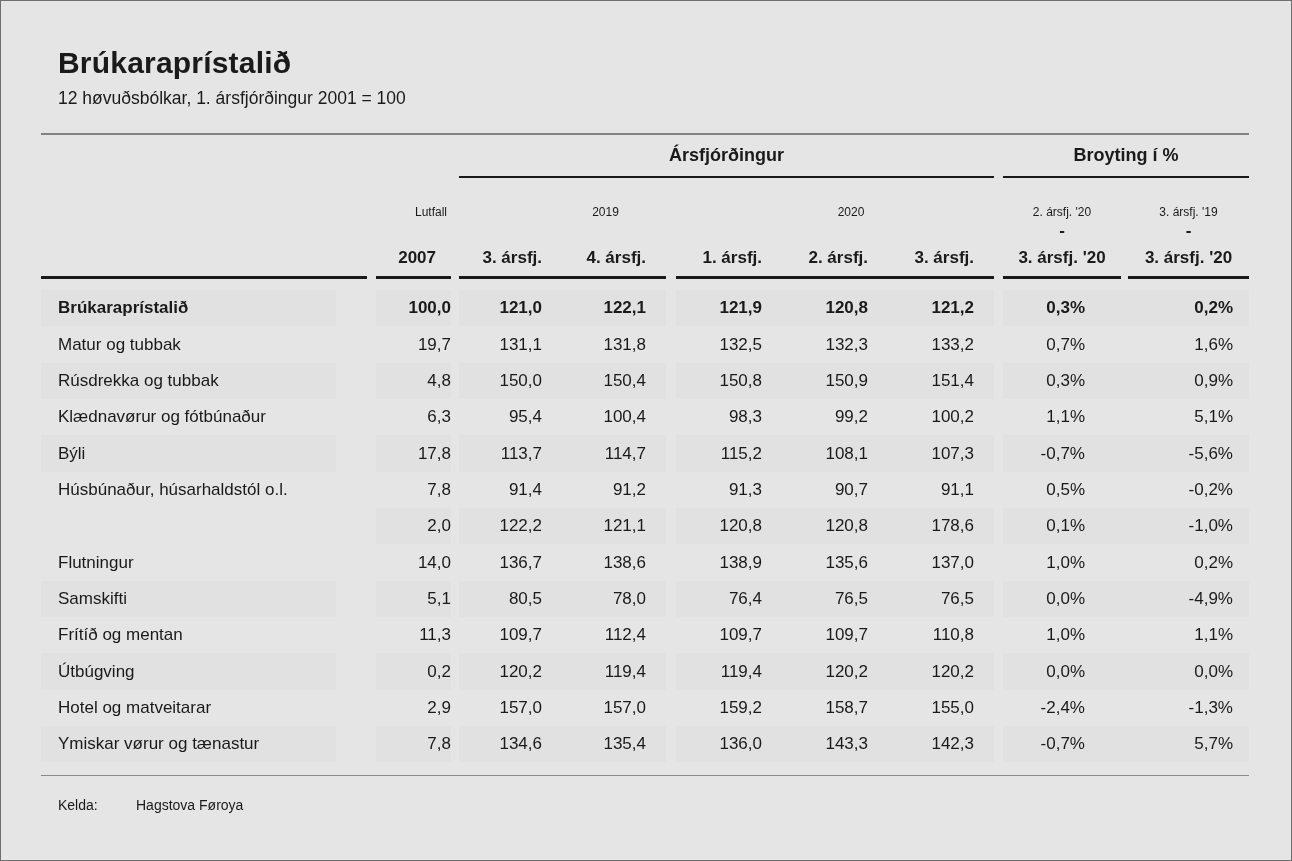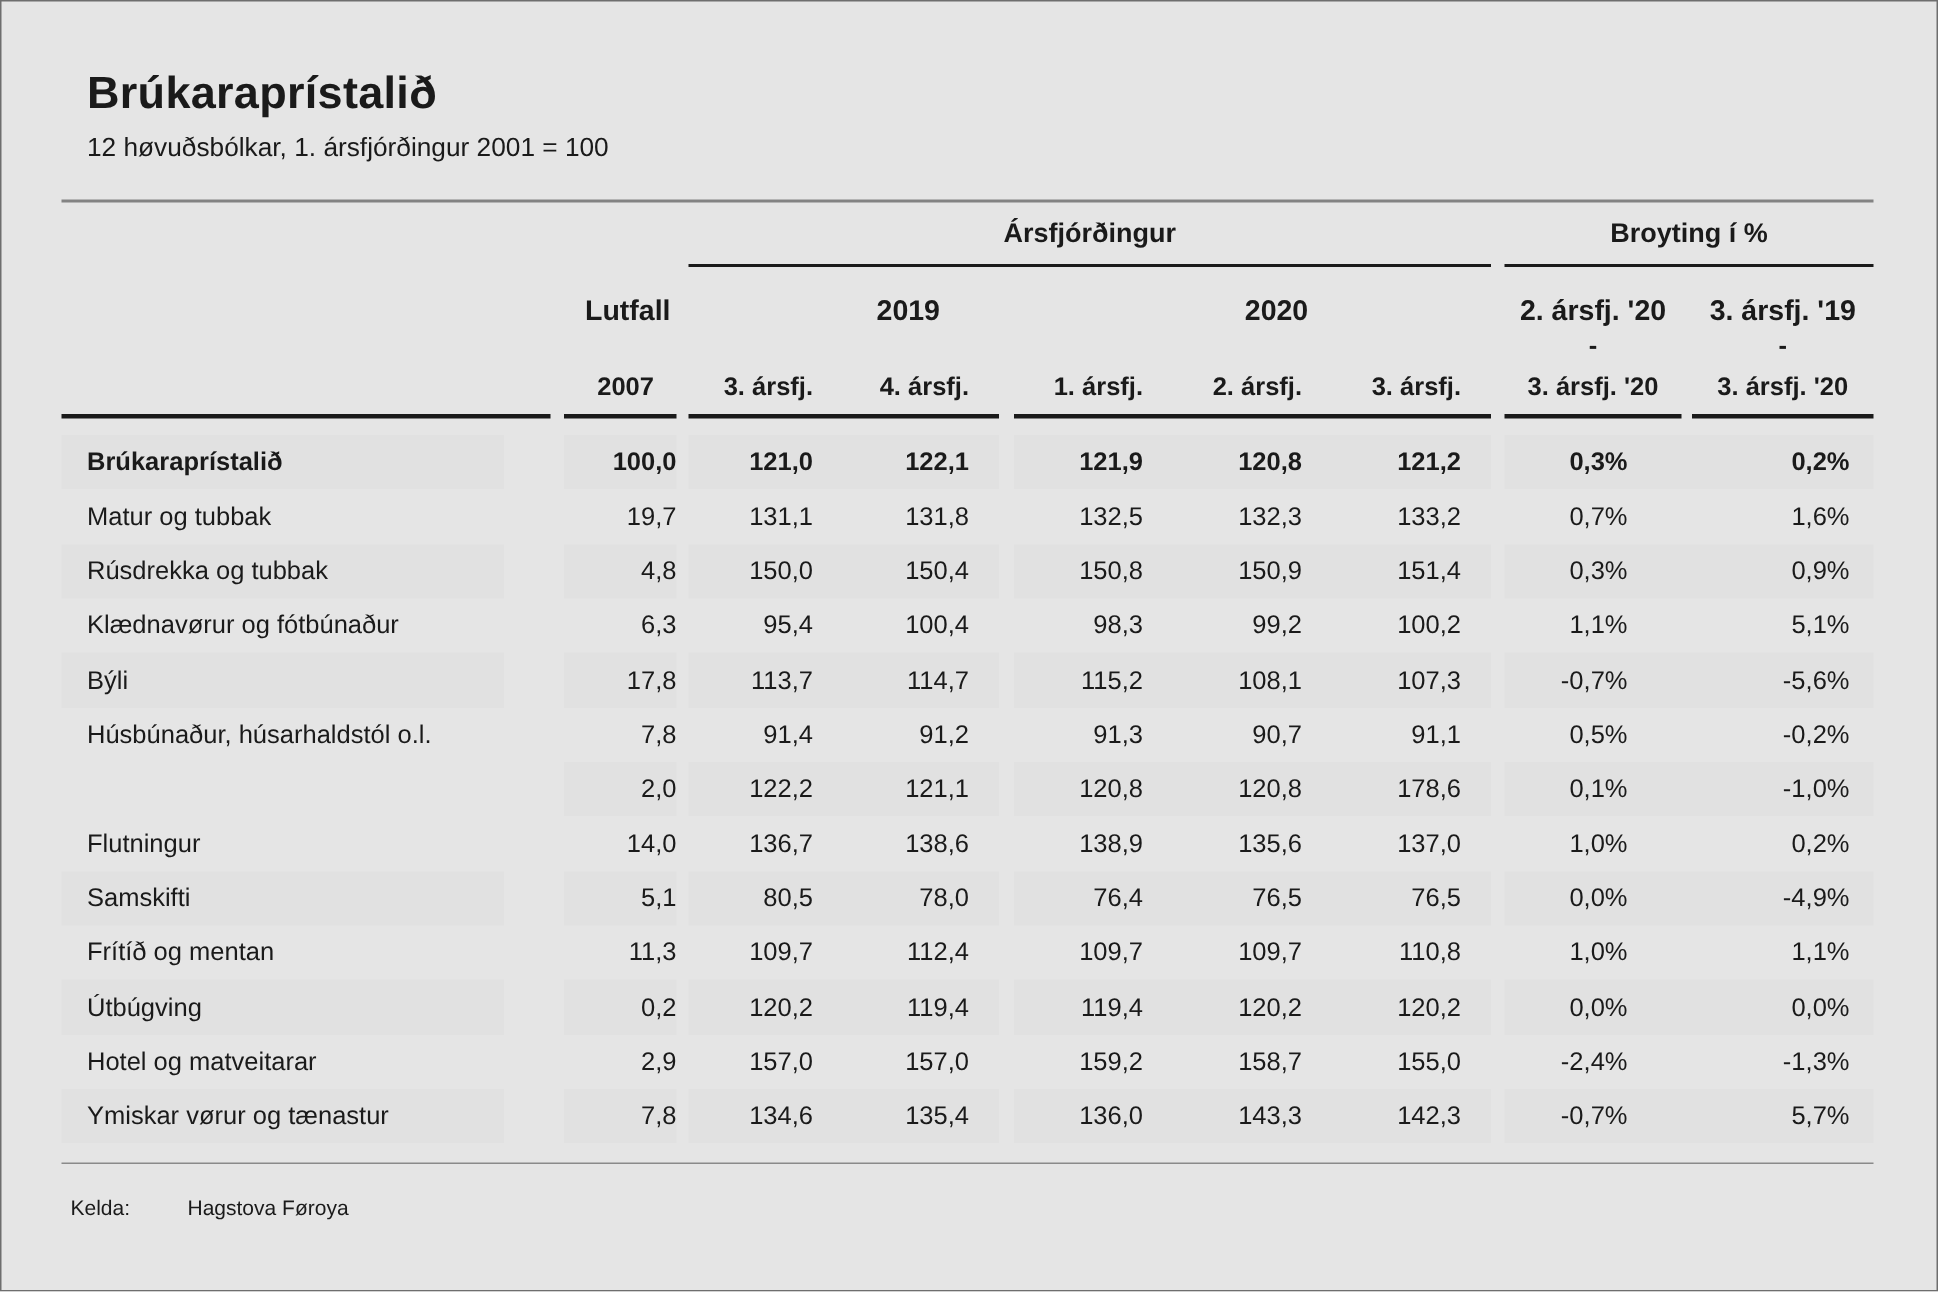--- a/index.html
+++ b/index.html
@@ -51,21 +51,21 @@
   .s-change   { grid-column: 13 / 16; }
   .s-2019     { grid-column: 6 / 8; }
   .s-2020     { grid-column: 9 / 12; }
   .s-label    { grid-column: 1 / 3; }
 
   
   .hrowA { grid-template-rows: 41px; font-weight: 700; font-size: 18px; }
   .hrowA > div { display: flex; align-items: center; justify-content: center; }
   .ruleA { grid-template-rows: 2px; }
   .ruleA > div { background: #1a1a1a; }
-  .hrowB { grid-template-rows: 43px; font-weight: 700; font-size: 19px; }
+  .hrowB { grid-template-rows: 43px; font-weight: 400; font-size: 12px; }
   .hrowB > div { display: flex; align-items: flex-end; justify-content: center; padding-bottom: 2px; }
   .hrowB .right { justify-content: flex-end; }
   .hrowB .y19 { padding-left: 86px; }
   .hrowB .y20 { padding-left: 32px; }
   .hrowB .lutfall { padding-right: 4px; }
   .hrowC { grid-template-rows: 20px; font-weight: 700; font-size: 17px; }
   .hrowC > div { display: flex; align-items: center; justify-content: center; }
   .hrowD { grid-template-rows: 35px; font-weight: 700; font-size: 17px; }
   .hrowD > div { display: flex; align-items: flex-end; padding-bottom: 8px; }
   .hrowD .right { justify-content: flex-end; margin-top: 19px; }
@@ -82,21 +82,21 @@
   .tr .lbl { padding-left: 17px; }
   .tr .num { justify-content: flex-end; }
   .tr .qn  { padding-right: 20px; }
   .tr .lut { padding-right: 0; }
   .tr .pA  { padding-right: 43px; }
   .tr .pB  { padding-right: 16px; }
   .tr.z .bg { background: #e1e1e1; }
   .tr.bold { font-weight: 700; }
 
   .source {
-    margin: 21px 0 0 6px;
+    margin: 21px 0 0 17px;
     display: flex;
     font-size: 14px;
     line-height: 17px;
   }
   .source .src-label { width: 78px; }
 </style>
 </head>
 <body>
 
 <div class="page">

